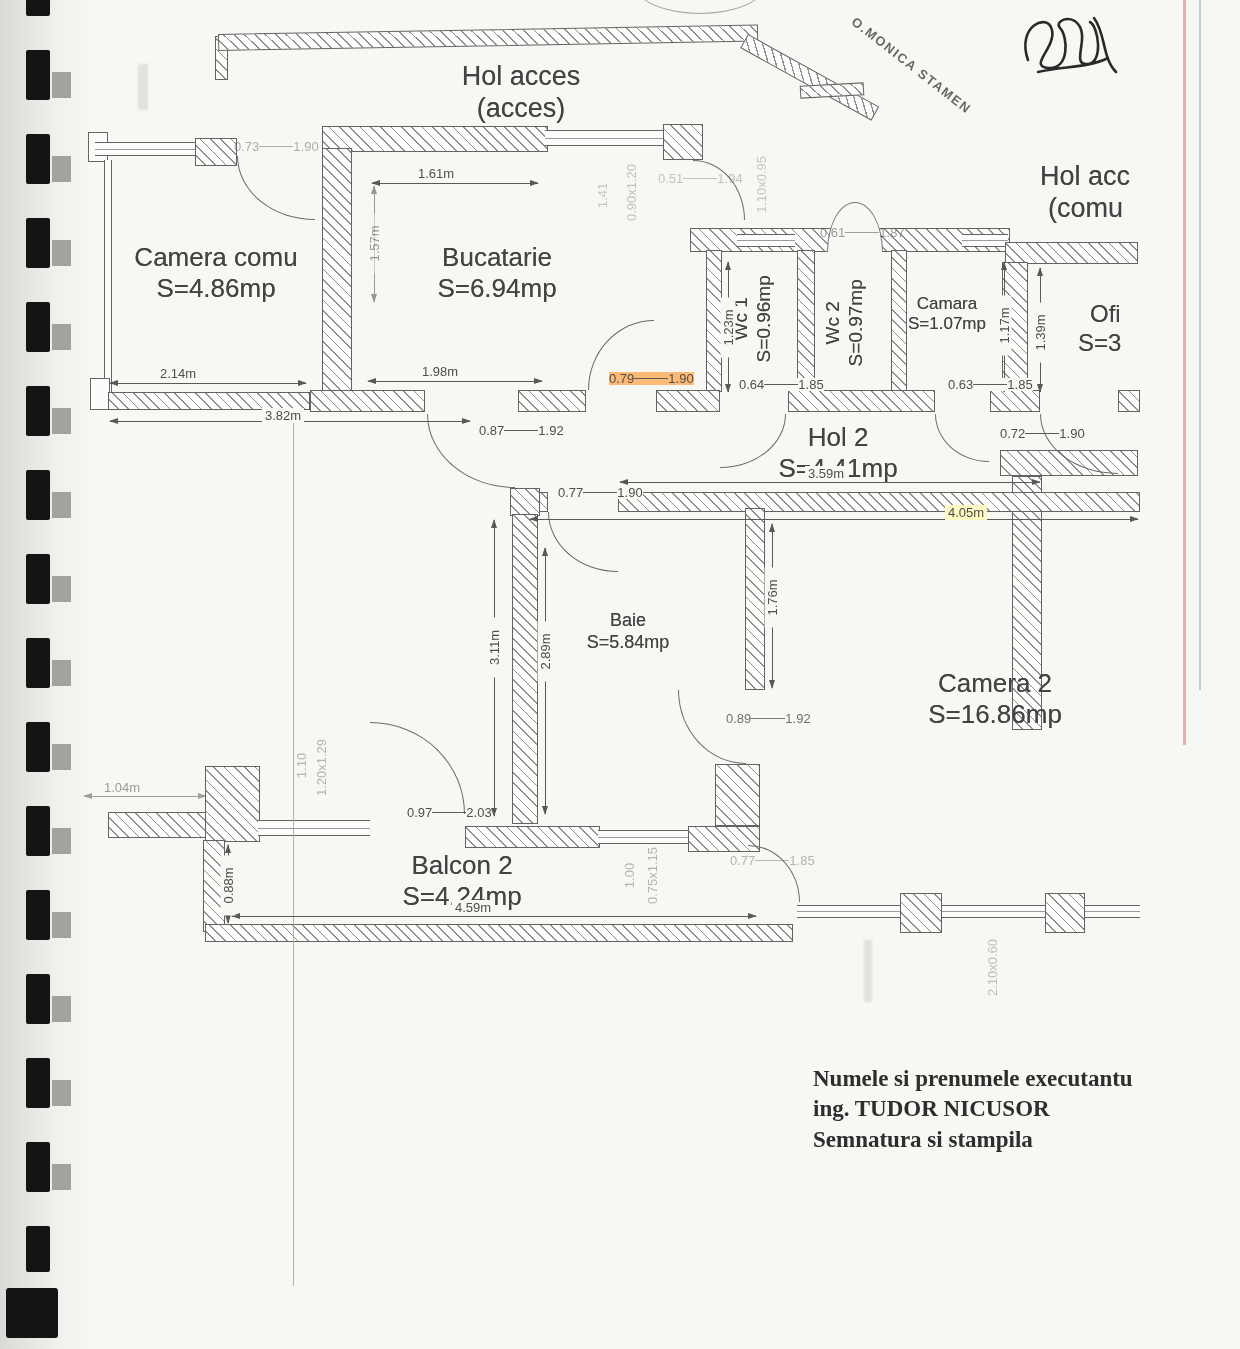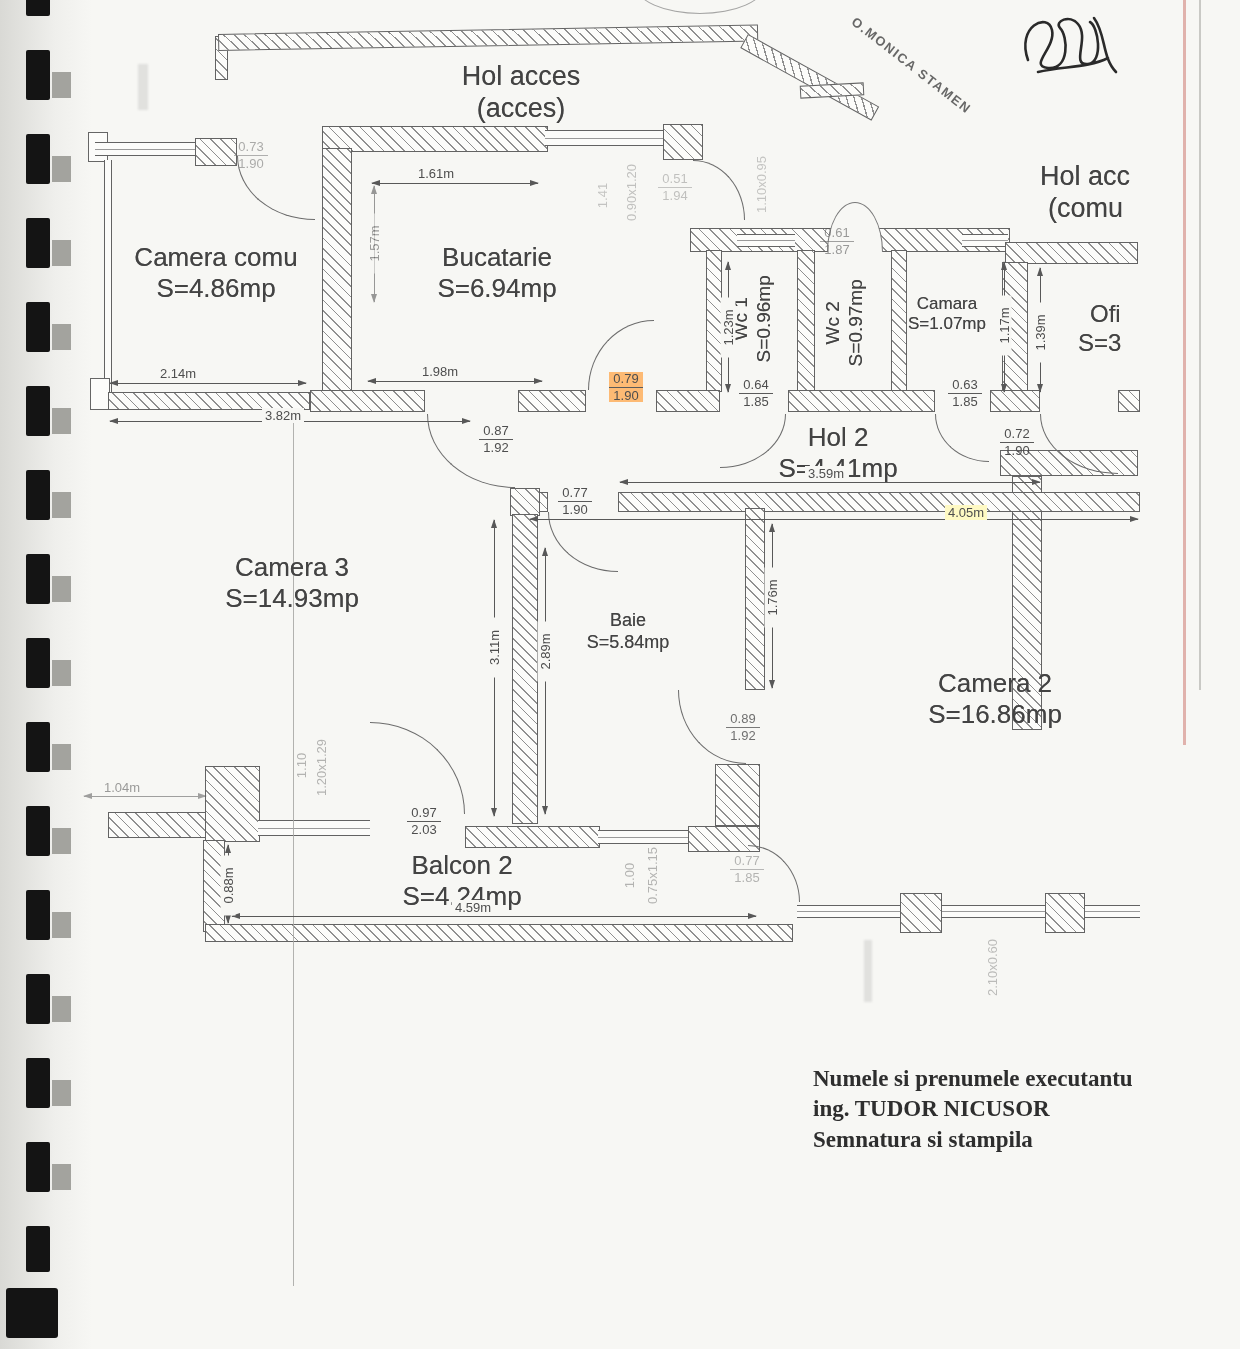--- a/index.html
+++ b/index.html
@@ -29,21 +29,21 @@
       border-top:3.5px solid transparent;border-bottom:3.5px solid transparent;border-left:9px solid #585858;}
   .vdim{border-left:1.2px solid #585858;width:0;}
   .vdim::before{content:"";position:absolute;top:-1px;left:-4px;width:0;height:0;
       border-left:3.5px solid transparent;border-right:3.5px solid transparent;border-bottom:9px solid #585858;}
   .vdim::after{content:"";position:absolute;bottom:-1px;left:-4px;width:0;height:0;
       border-left:3.5px solid transparent;border-right:3.5px solid transparent;border-top:9px solid #585858;}
   .dlabel{font-size:13px;color:#4e4e4e;white-space:nowrap;}
   .vlabel{text-align:center;transform:rotate(-90deg);transform-origin:center;background:#f7f7f4;padding:0 2px;}
   .room{color:#434343;text-align:center;line-height:1.2;text-shadow:0 0 .5px rgba(70,70,70,.7);}
   .room div{white-space:nowrap;}
-  .frac{display:flex;flex-direction:column;align-items:center;color:#4e4e4e;font-size:13px;line-height:13px;}
+  .frac{display:flex;align-items:center;color:#4e4e4e;font-size:13px;line-height:13px;}
   .frac .bar{width:34px;border-top:1.2px solid #5a5a5a;margin:1.5px 0;height:0;}
   .rot{transform:rotate(-90deg);transform-origin:center;}
   .footer{font-family:"Liberation Serif",serif;font-weight:700;color:#2e2e2e;font-size:23px;line-height:1.32;}
   .stamp{transform:rotate(38deg);transform-origin:left top;font-size:13px;letter-spacing:1.6px;
          color:#4f4f4f;opacity:.85;font-weight:700;white-space:nowrap;}
   .tooth{background:#141414;border-radius:2px;}
   .tshadow{background:#a3a39e;}
   .edge{background:linear-gradient(90deg,#d9d9d5,#efefec 60%,#f7f7f4);}
   .smudge{background:rgba(110,110,110,.16);filter:blur(1px);}
 </style>
@@ -202,24 +202,20 @@
     <div style="padding-left:8px;">(comu</div>
   </div>
   <div class="abs room" style="left:1078px;top:300px;width:80px;font-size:24px;text-align:left;">
     <div style="padding-left:12px;">Ofi</div>
     <div>S=3</div>
   </div>
   <div class="abs room" style="left:738px;top:422px;width:200px;font-size:26px;">
     <div>Hol 2</div>
     <div>S=4.41mp</div>
   </div>
-  <div class="abs room" style="left:182px;top:552px;width:220px;font-size:26px;">
-    <div>Camera 3</div>
-    <div>S=14.93mp</div>
-  </div>
   <div class="abs room" style="left:528px;top:610px;width:200px;font-size:18px;">
     <div>Baie</div>
     <div>S=5.84mp</div>
   </div>
   <div class="abs room" style="left:880px;top:668px;width:230px;font-size:26px;">
     <div>Camera 2</div>
     <div>S=16.86mp</div>
   </div>
   <div class="abs room" style="left:352px;top:850px;width:220px;font-size:26px;">
     <div>Balcon 2</div>

